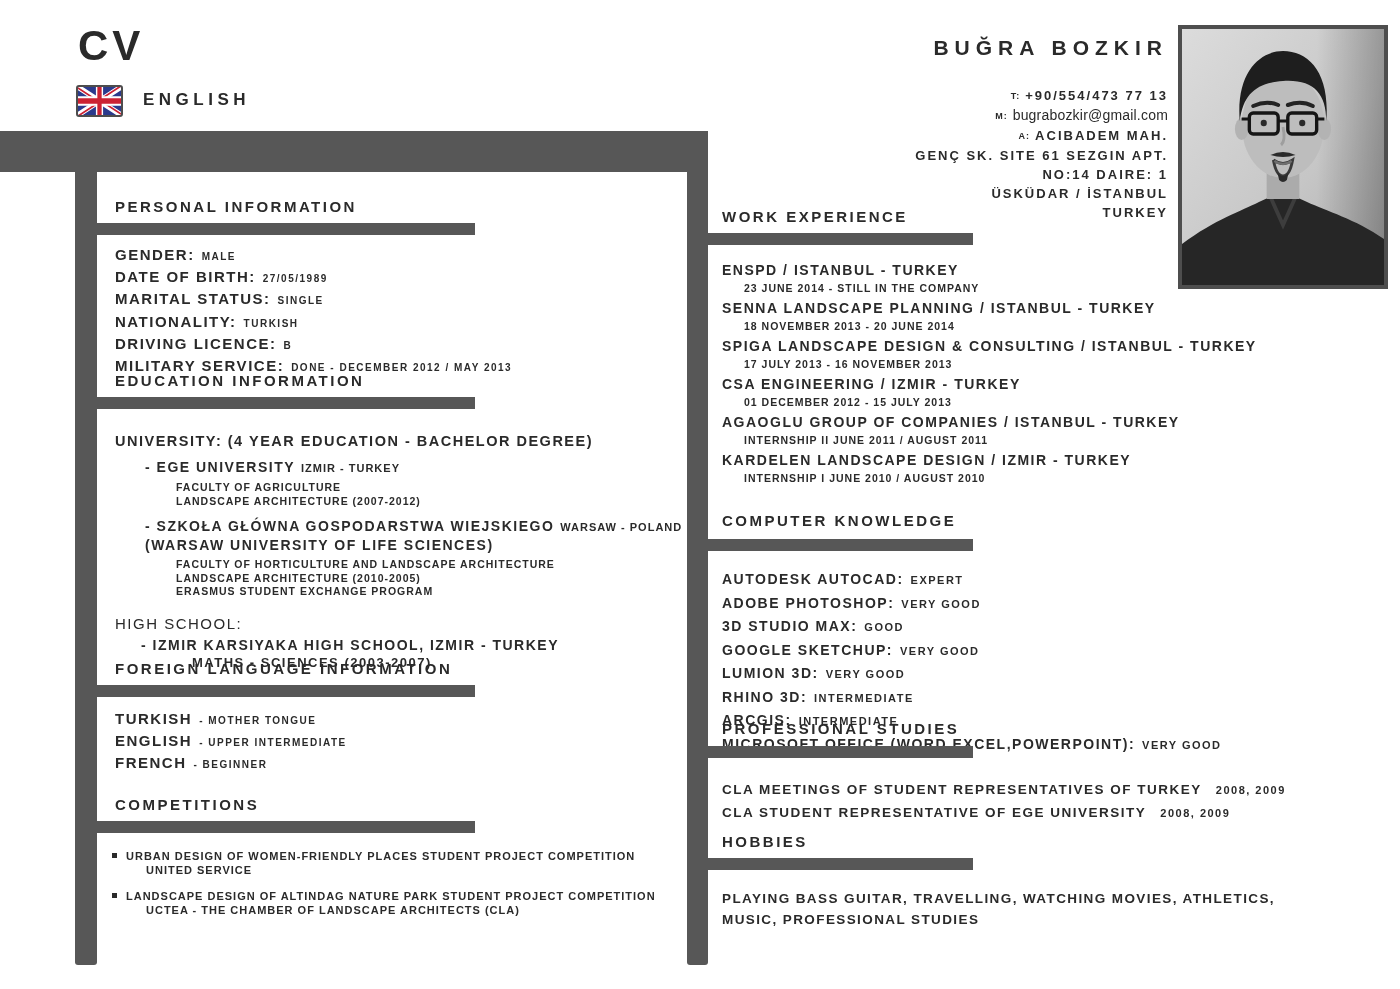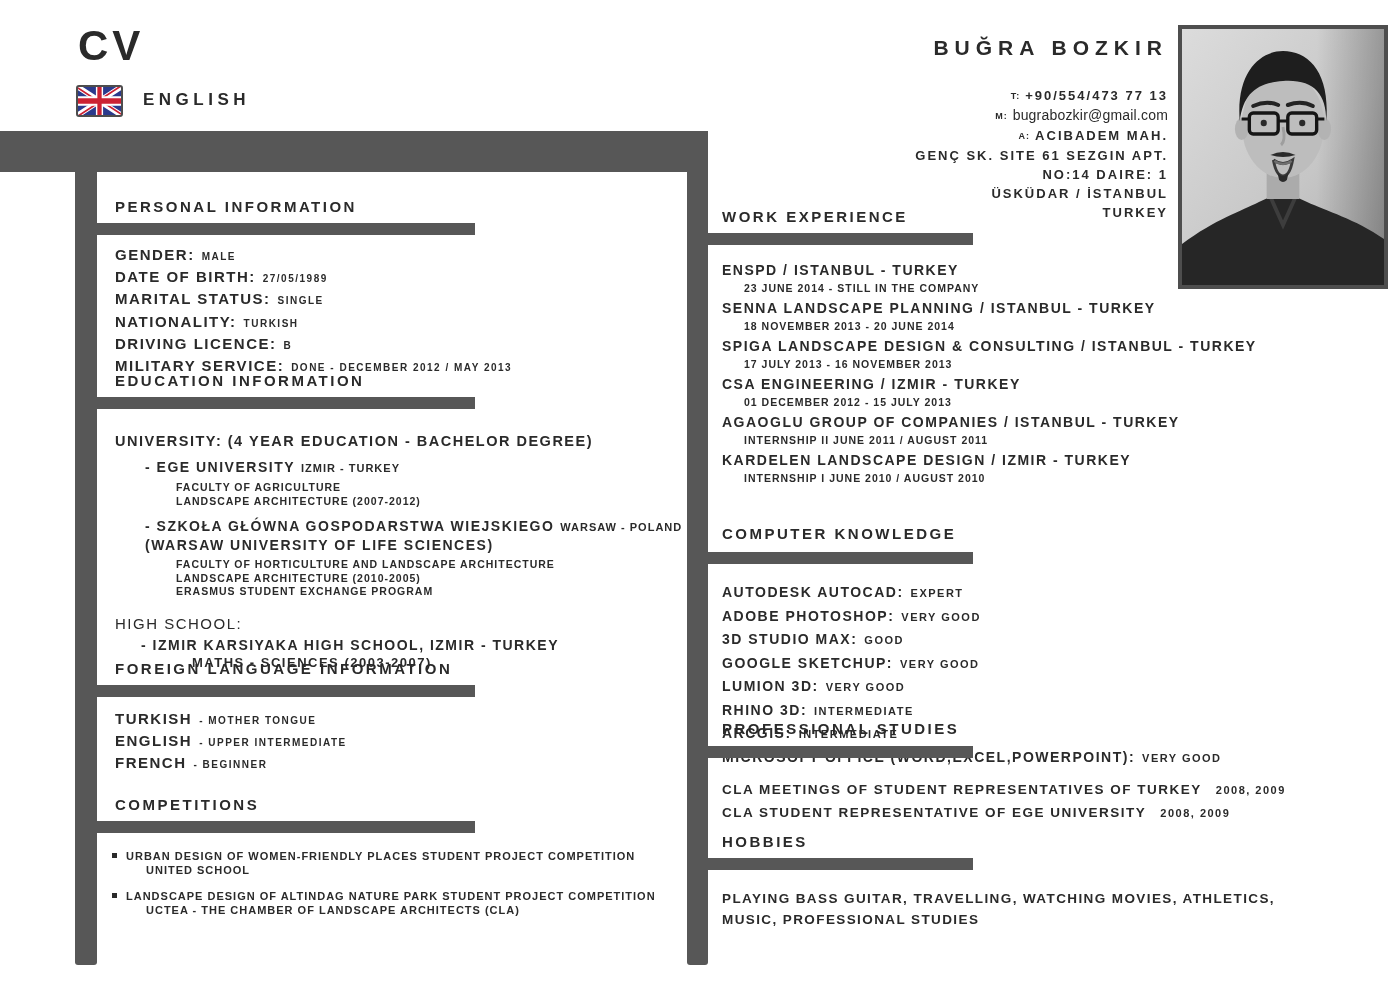--- a/index.html
+++ b/index.html
@@ -235,21 +235,21 @@
   </div>
 </div>
 
 <div id="competitions" class="section col-left" style="top:796px">
   <div class="sec-h">COMPETITIONS</div>
   <div class="rule rule-left"></div>
   <div class="rows">
     <div class="comp-item">
       <span class="comp-bullet"></span>
       <div class="comp-title">URBAN DESIGN OF WOMEN-FRIENDLY PLACES STUDENT PROJECT COMPETITION</div>
-      <div class="comp-org">UNITED SCHOOL</div>
+      <div class="comp-org">UNITED SERVICE</div>
     </div>
     <div class="comp-item">
       <span class="comp-bullet"></span>
       <div class="comp-title">LANDSCAPE DESIGN OF ALTINDAG NATURE PARK STUDENT PROJECT COMPETITION</div>
       <div class="comp-org">UCTEA - THE CHAMBER OF LANDSCAPE ARCHITECTS (CLA)</div>
     </div>
   </div>
 </div>
 
 <div id="work" class="section col-right" style="top:208px">
@@ -276,21 +276,21 @@
       <div class="work-company">AGAOGLU GROUP OF COMPANIES / ISTANBUL - TURKEY</div>
       <div class="work-period">INTERNSHIP II JUNE 2011 / AUGUST 2011</div>
     </div>
     <div class="work-item">
       <div class="work-company">KARDELEN LANDSCAPE DESIGN / IZMIR - TURKEY</div>
       <div class="work-period">INTERNSHIP I JUNE 2010 / AUGUST 2010</div>
     </div>
   </div>
 </div>
 
-<div id="computer" class="section col-right" style="top:525px">
+<div id="computer" class="section col-right" style="top:512px">
   <div class="sec-h">COMPUTER KNOWLEDGE</div>
   <div class="rule rule-right"></div>
   <div class="rows">
     <div class="row"><span class="lbl">AUTODESK AUTOCAD:</span><span class="val">EXPERT</span></div>
     <div class="row"><span class="lbl">ADOBE PHOTOSHOP:</span><span class="val">VERY GOOD</span></div>
     <div class="row"><span class="lbl">3D STUDIO MAX:</span><span class="val">GOOD</span></div>
     <div class="row"><span class="lbl">GOOGLE SKETCHUP:</span><span class="val">VERY GOOD</span></div>
     <div class="row"><span class="lbl">LUMION 3D:</span><span class="val">VERY GOOD</span></div>
     <div class="row"><span class="lbl">RHINO 3D:</span><span class="val">INTERMEDIATE</span></div>
     <div class="row"><span class="lbl">ARCGIS:</span><span class="val">INTERMEDIATE</span></div>

